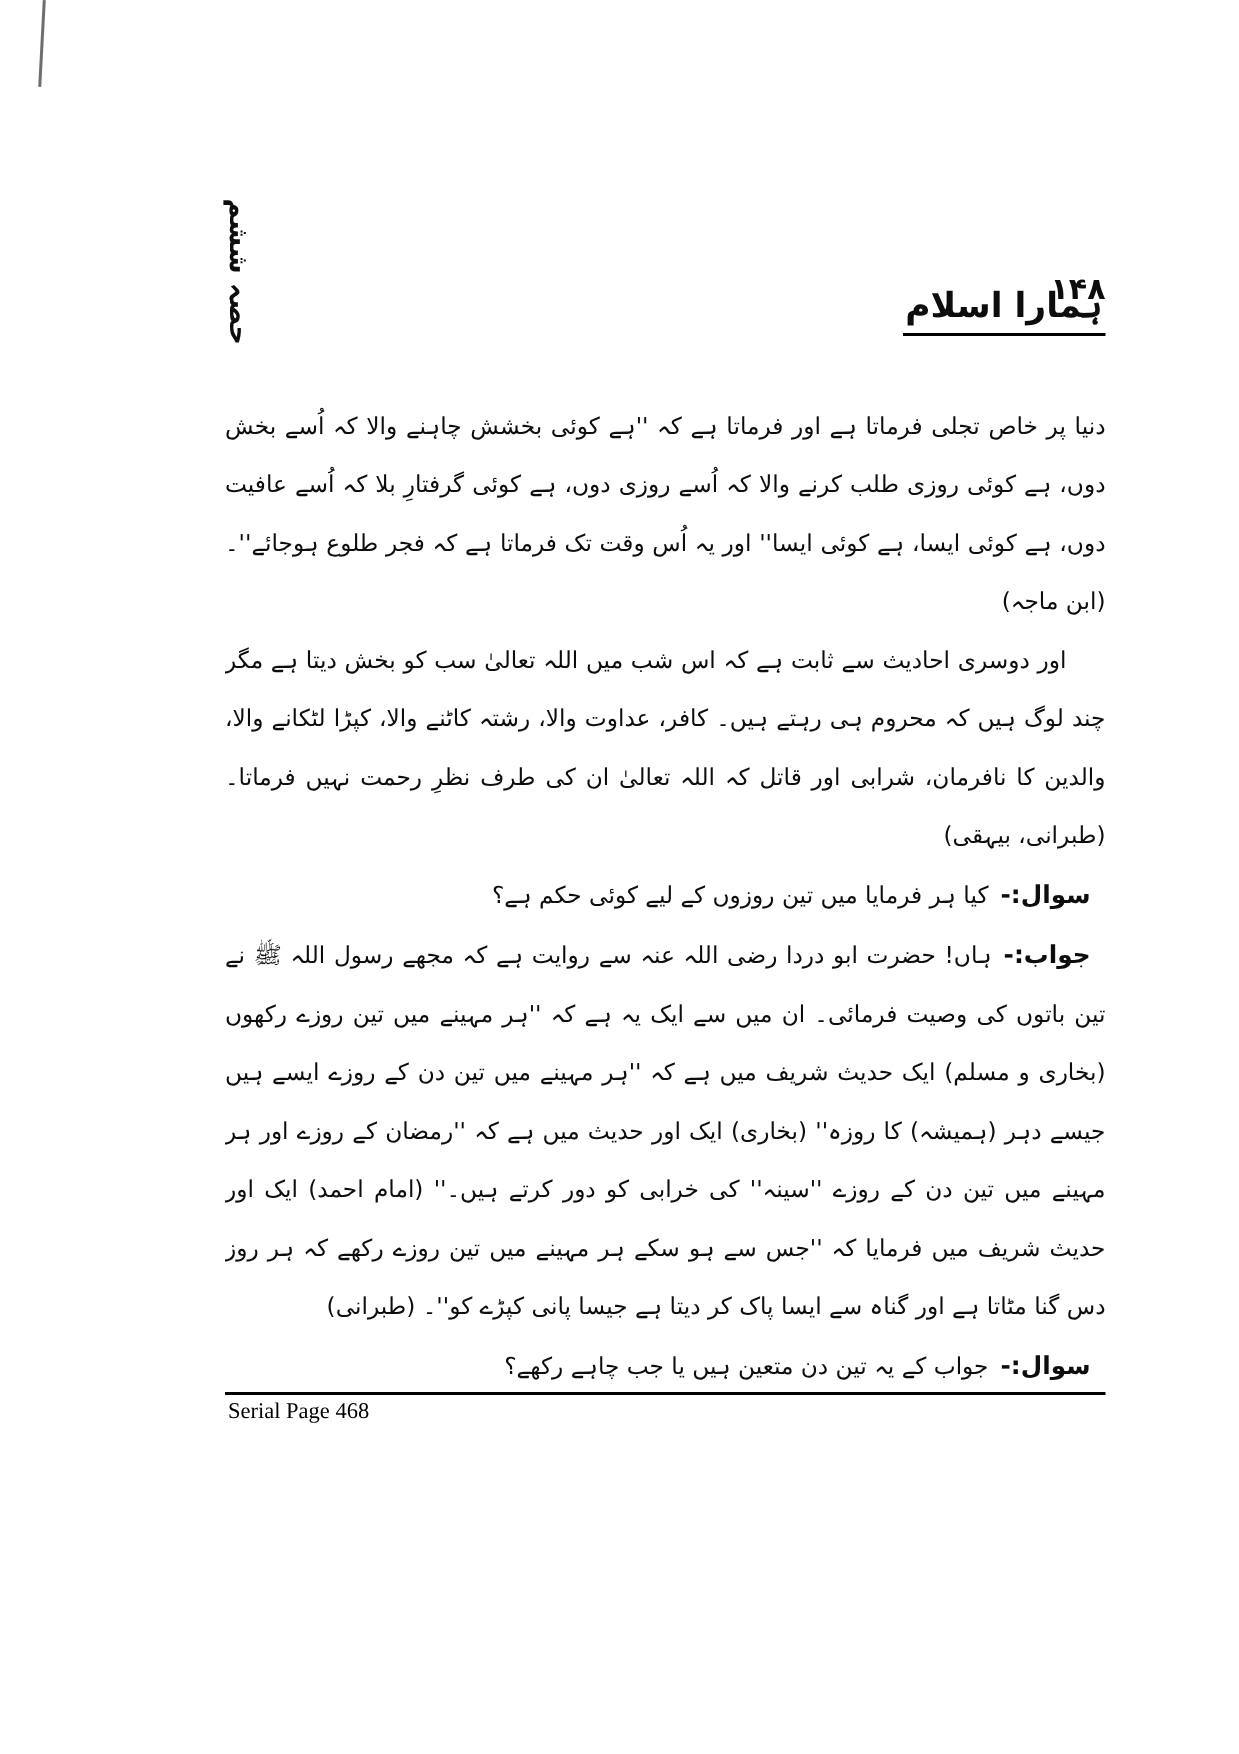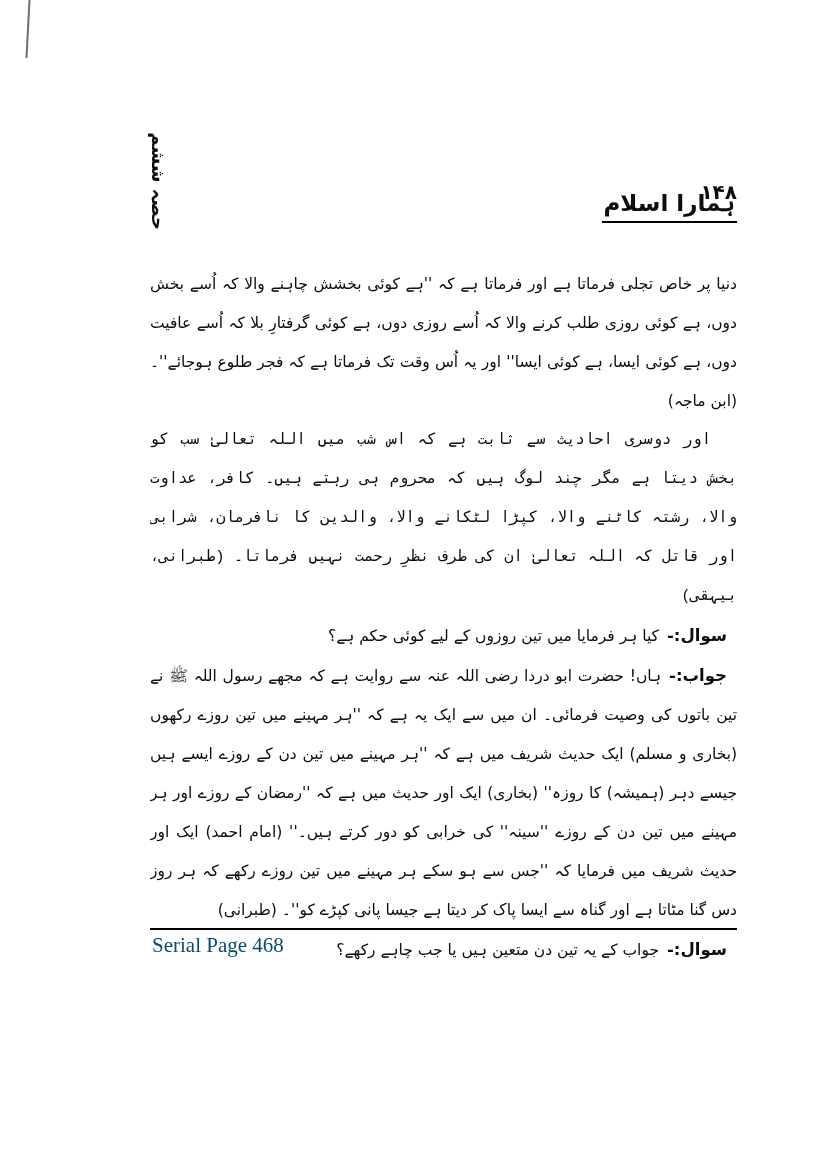--- a/index.html
+++ b/index.html
@@ -64,42 +64,42 @@
     width: 587px;
     height: 700px;
     overflow: hidden;
     direction: rtl;
     text-align: justify;
     font-size: 15.5px;
     line-height: 39px;
     margin-top: 39px;
   }
   .para { margin: 0; }
-  .para.indent { text-indent: 26px; font-family: Liberation Mono, monospace; }
+  .para.indent { text-indent: 26px; }
   .para.qa { text-indent: 10px; }
   .qa-label {
     font-weight: 700;
     font-size: 16.5px;
     margin-inline-end: 8px;
   }
   .footer-rule {
     position: absolute;
     left: 150px;
     top: 928px;
     width: 587px;
     border-top: 2px solid #000;
   }
   .serial-page {
     position: absolute;
     left: 152px;
     top: 933px;
     font-family: "Liberation Serif", serif;
-    font-size: 21px;
+    font-size: 15px;
     direction: ltr;
-    color: #0c4a6e;
+    color: #000000;
   }
 </style>
 </head>
 <body>
 
 <div class="page">
 
   <div class="scan-artifact"></div>
 
   <div class="book-title">ہمارا اسلام</div>

